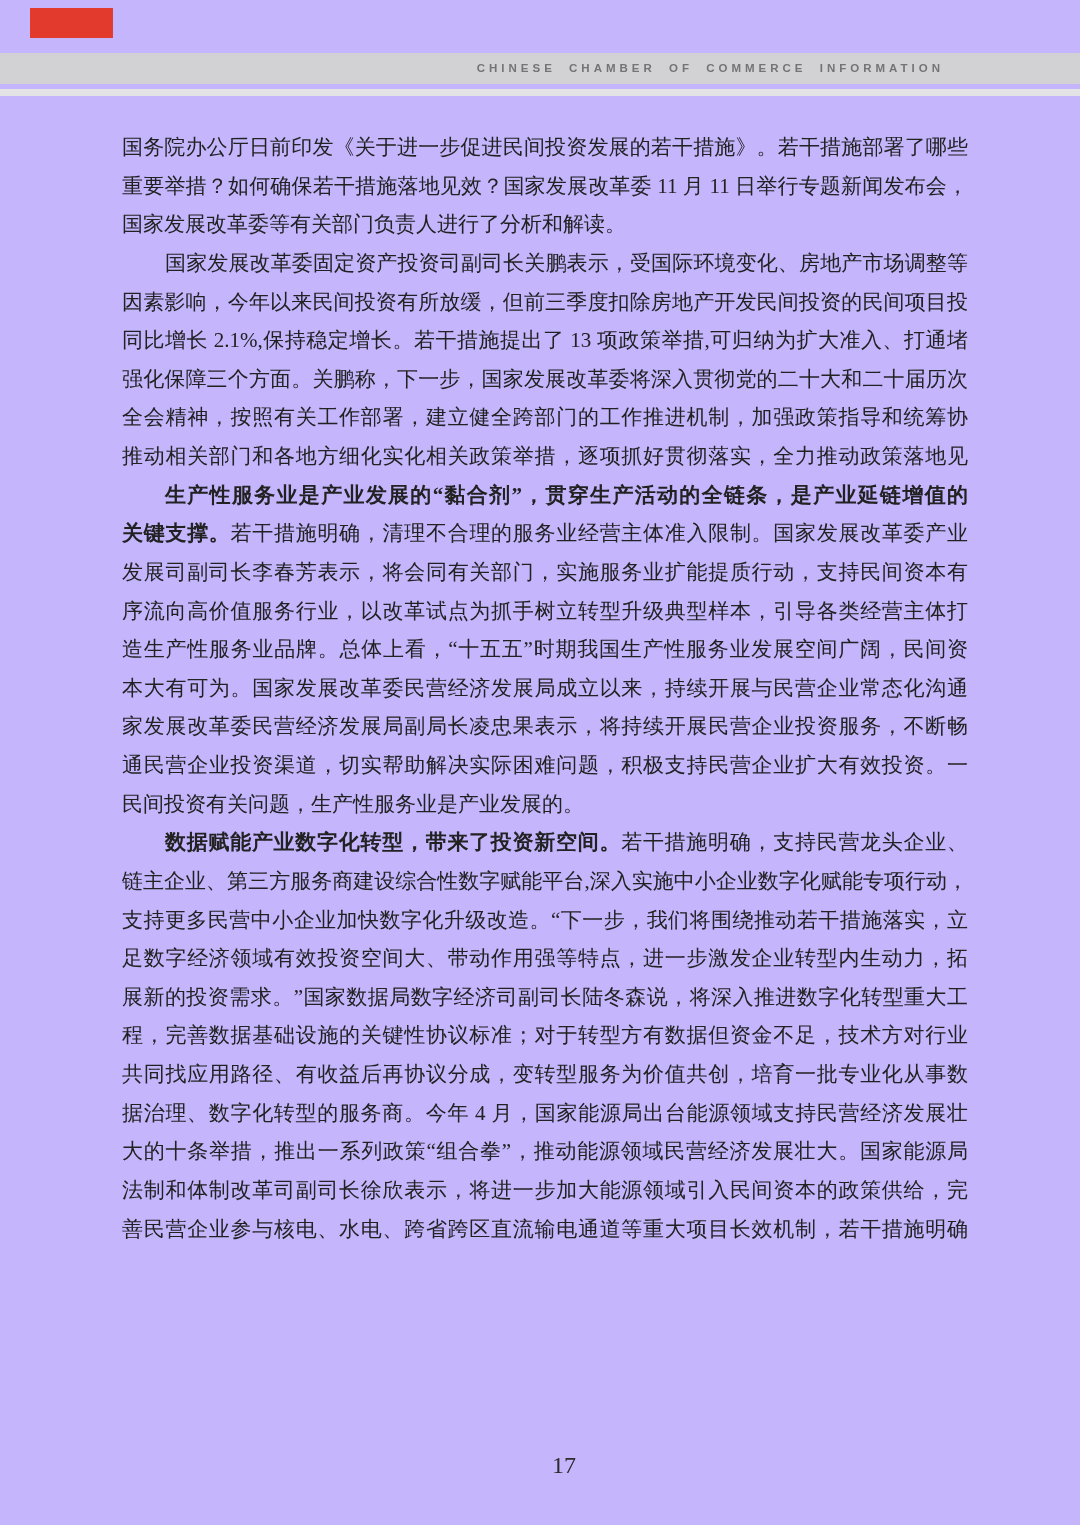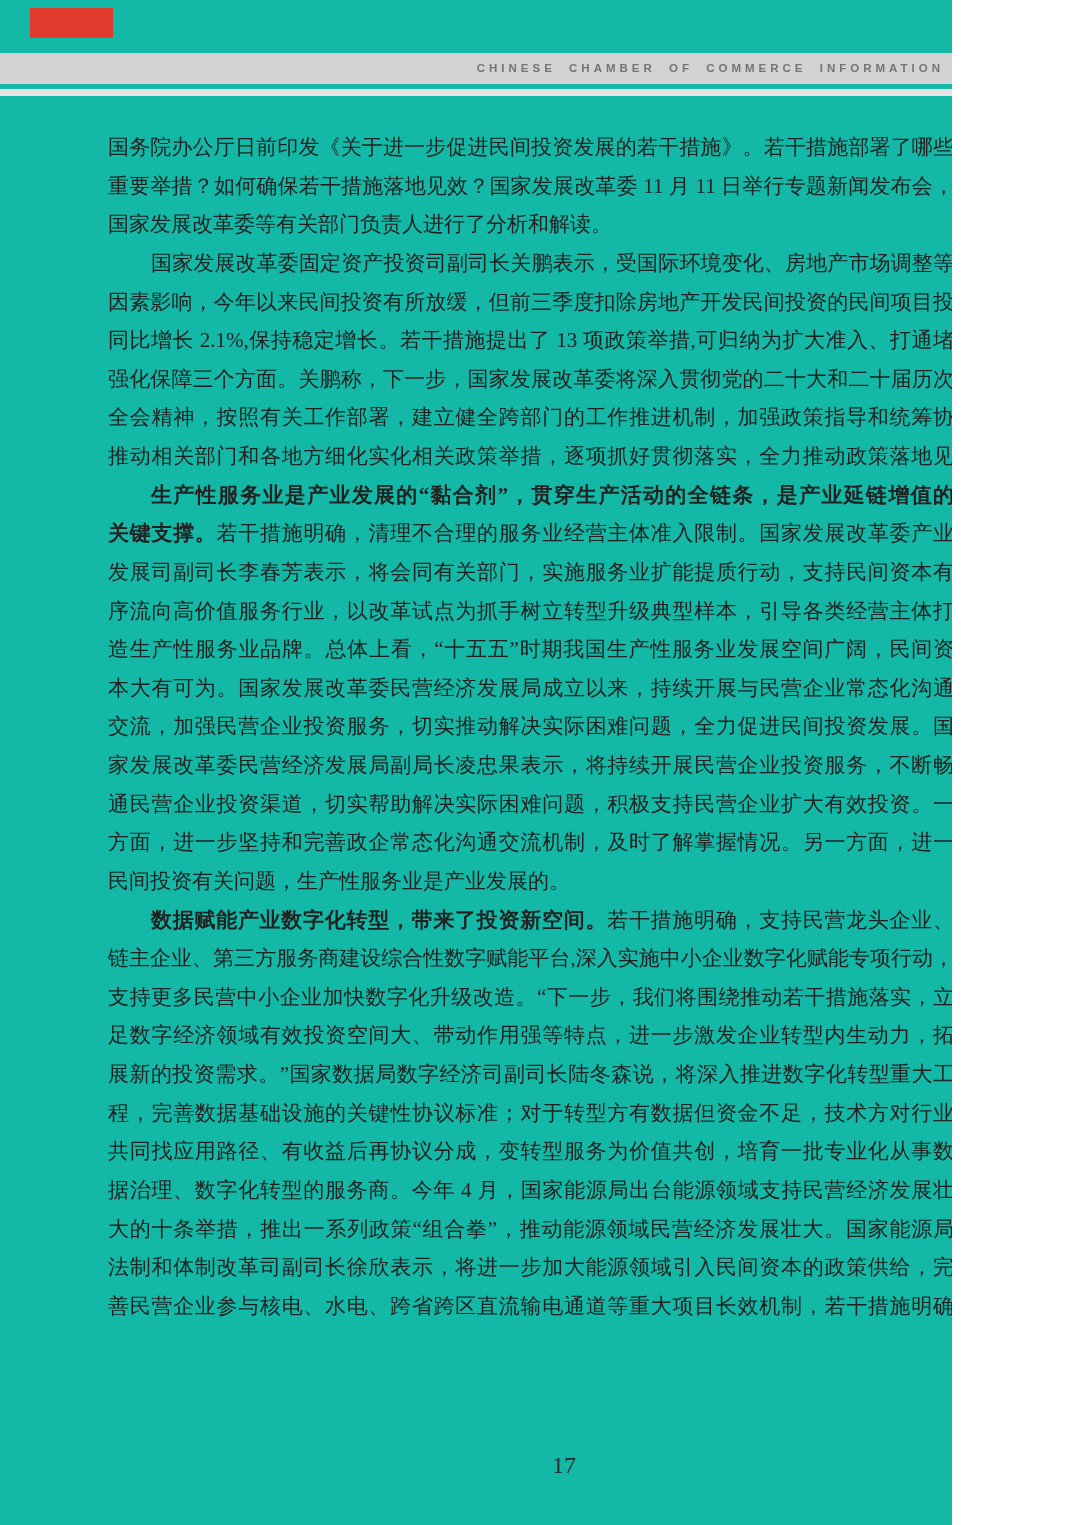--- a/index.html
+++ b/index.html
@@ -1,21 +1,21 @@
 <!DOCTYPE html>
 <html><head>
 <meta charset="utf-8">
 <style>
   * { margin: 0; padding: 0; box-sizing: border-box; }
   html, body { background: #ffffff; }
   .page {
     position: relative;
-    width: 952px;
+    width: 1080px;
     height: 1525px;
-    background: #14b8a6;
+    background: #c4b5fd;
     overflow: hidden;
     font-family: "Liberation Serif", serif;
   }
   .accent-block {
     position: absolute;
     left: 30px; top: 8px;
     width: 83px; height: 30px;
     background: #e23a2d;
   }
   .banner {
@@ -37,21 +37,21 @@
     white-space: nowrap;
   }
   .banner-rule {
     position: absolute;
     left: 0; top: 89px;
     width: 1080px; height: 7px;
     background: #e3e3e5;
   }
   .article {
     position: absolute;
-    left: 108px; top: 128px;
+    left: 122px; top: 128px;
     width: 846px;
     color: #222222;
     font-size: 21px;
   }
   .line {
     height: 38.64px;
     line-height: 38.64px;
     text-align: justify;
     text-align-last: left;
     white-space: nowrap;
@@ -90,24 +90,22 @@
       <div class="line jl"><span>同比增长 2.1%,保持稳定增长。若干措施提出了 13 项政策举措,可归纳为扩大准入、打通堵点、</span></div>
       <div class="line jl"><span>强化保障三个方面。关鹏称，下一步，国家发展改革委将深入贯彻党的二十大和二十届历次</span></div>
       <div class="line jl"><span>全会精神，按照有关工作部署，建立健全跨部门的工作推进机制，加强政策指导和统筹协调，</span></div>
       <div class="line jl"><span>推动相关部门和各地方细化实化相关政策举措，逐项抓好贯彻落实，全力推动政策落地见效。</span></div>
       <div class="line jl ind"><span class="b">生产性服务业是产业发展的“黏合剂”，贯穿生产活动的全链条，是产业延链增值的</span></div>
       <div class="line jl"><span class="b">关键支撑。</span><span>若干措施明确，清理不合理的服务业经营主体准入限制。国家发展改革委产业</span></div>
       <div class="line jl"><span>发展司副司长李春芳表示，将会同有关部门，实施服务业扩能提质行动，支持民间资本有</span></div>
       <div class="line jl"><span>序流向高价值服务行业，以改革试点为抓手树立转型升级典型样本，引导各类经营主体打</span></div>
       <div class="line jl"><span>造生产性服务业品牌。总体上看，“十五五”时期我国生产性服务业发展空间广阔，民间资</span></div>
       <div class="line jl"><span>本大有可为。国家发展改革委民营经济发展局成立以来，持续开展与民营企业常态化沟通</span></div>
-      <div class="line jl"><span>交流，加强民营企业投资服务，切实推动解决实际困难问题，全力促进民间投资发展。国</span></div>
       <div class="line jl"><span>家发展改革委民营经济发展局副局长凌忠果表示，将持续开展民营企业投资服务，不断畅</span></div>
       <div class="line jl"><span>通民营企业投资渠道，切实帮助解决实际困难问题，积极支持民营企业扩大有效投资。一</span></div>
-      <div class="line jl"><span>方面，进一步坚持和完善政企常态化沟通交流机制，及时了解掌握情况。另一方面，进一</span></div>
       <div class="line"><span>民间投资有关问题，生产性服务业是产业发展的。</span></div>
       <div class="line jl ind"><span class="b">数据赋能产业数字化转型，带来了投资新空间。</span><span>若干措施明确，支持民营龙头企业、</span></div>
       <div class="line jl"><span>链主企业、第三方服务商建设综合性数字赋能平台,深入实施中小企业数字化赋能专项行动，</span></div>
       <div class="line jl"><span>支持更多民营中小企业加快数字化升级改造。“下一步，我们将围绕推动若干措施落实，立</span></div>
       <div class="line jl"><span>足数字经济领域有效投资空间大、带动作用强等特点，进一步激发企业转型内生动力，拓</span></div>
       <div class="line jl"><span>展新的投资需求。”国家数据局数字经济司副司长陆冬森说，将深入推进数字化转型重大工</span></div>
       <div class="line jl"><span>程，完善数据基础设施的关键性协议标准；对于转型方有数据但资金不足，技术方对行业</span></div>
       <div class="line jl"><span>共同找应用路径、有收益后再协议分成，变转型服务为价值共创，培育一批专业化从事数</span></div>
       <div class="line jl"><span>据治理、数字化转型的服务商。今年 4 月，国家能源局出台能源领域支持民营经济发展壮</span></div>
       <div class="line jl"><span>大的十条举措，推出一系列政策“组合拳”，推动能源领域民营经济发展壮大。国家能源局</span></div>

